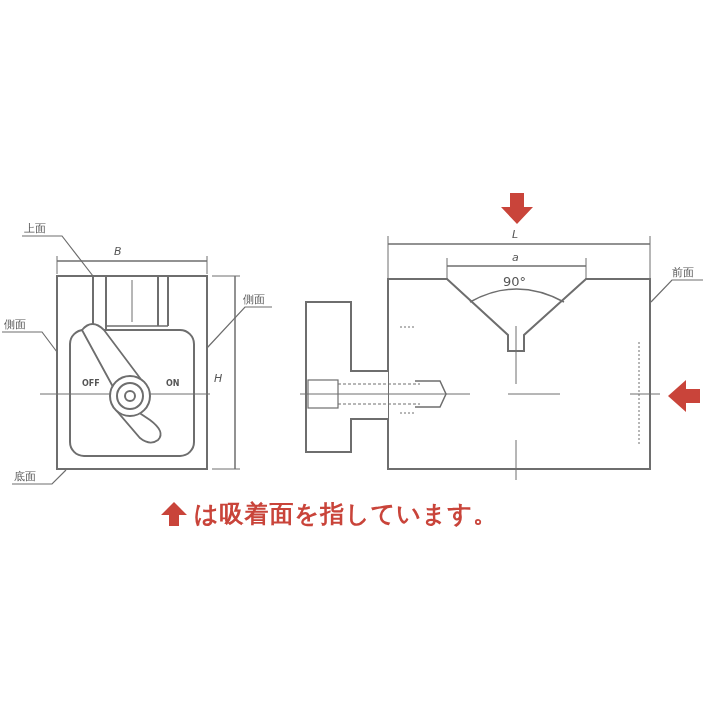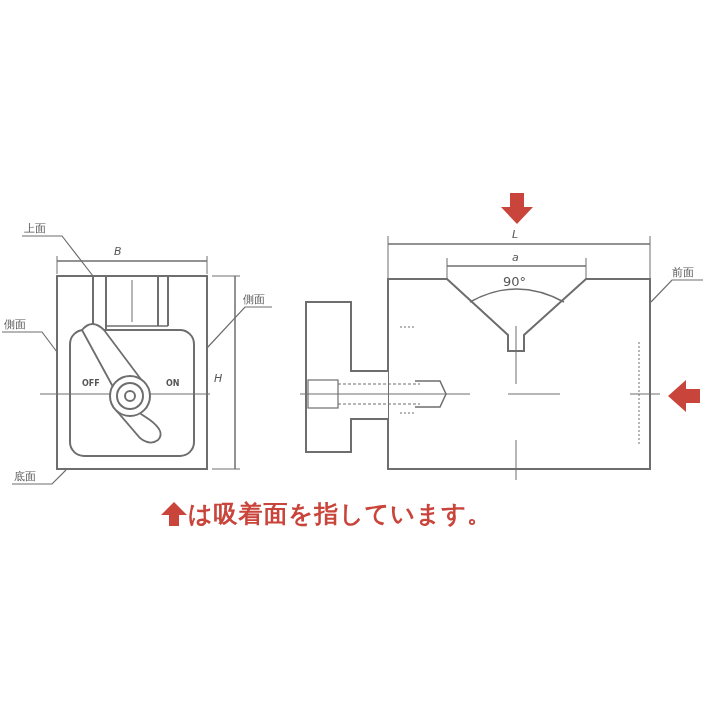--- a/index.html
+++ b/index.html
@@ -1,20 +1,20 @@
 <!DOCTYPE html>
 <html><head>
 <meta charset="utf-8">
 <style>
   html, body { margin:0; padding:0; background:#ffffff; }
   body { width:713px; height:713px; position:relative; overflow:hidden; font-family:"DejaVu Sans", sans-serif; }
   svg { position:absolute; left:0; top:0; }
   .lbl { font-family:"DejaVu Sans", sans-serif; font-size:11px; fill:#555; }
   .dim { font-family:"DejaVu Sans", sans-serif; font-size:11px; fill:#555; font-style:italic; }
-  .caption { position:absolute; left:160px; top:496px; height:36px; display:flex; align-items:center; gap:0; }
+  .caption { position:absolute; left:160px; top:496px; height:36px; display:flex; align-items:center; gap:6px; }
   .caption-text { color:#c9443a; font-weight:bold; font-size:24px; letter-spacing:1px; font-family:"DejaVu Sans", sans-serif; }
 </style>
 </head>
 <body>
 
 <svg width="713" height="713" viewBox="0 0 713 713">
   <g stroke="#6e6e6e" fill="none" stroke-width="2">
 
     <g>
       <rect x="57" y="276" width="150" height="193"></rect>

